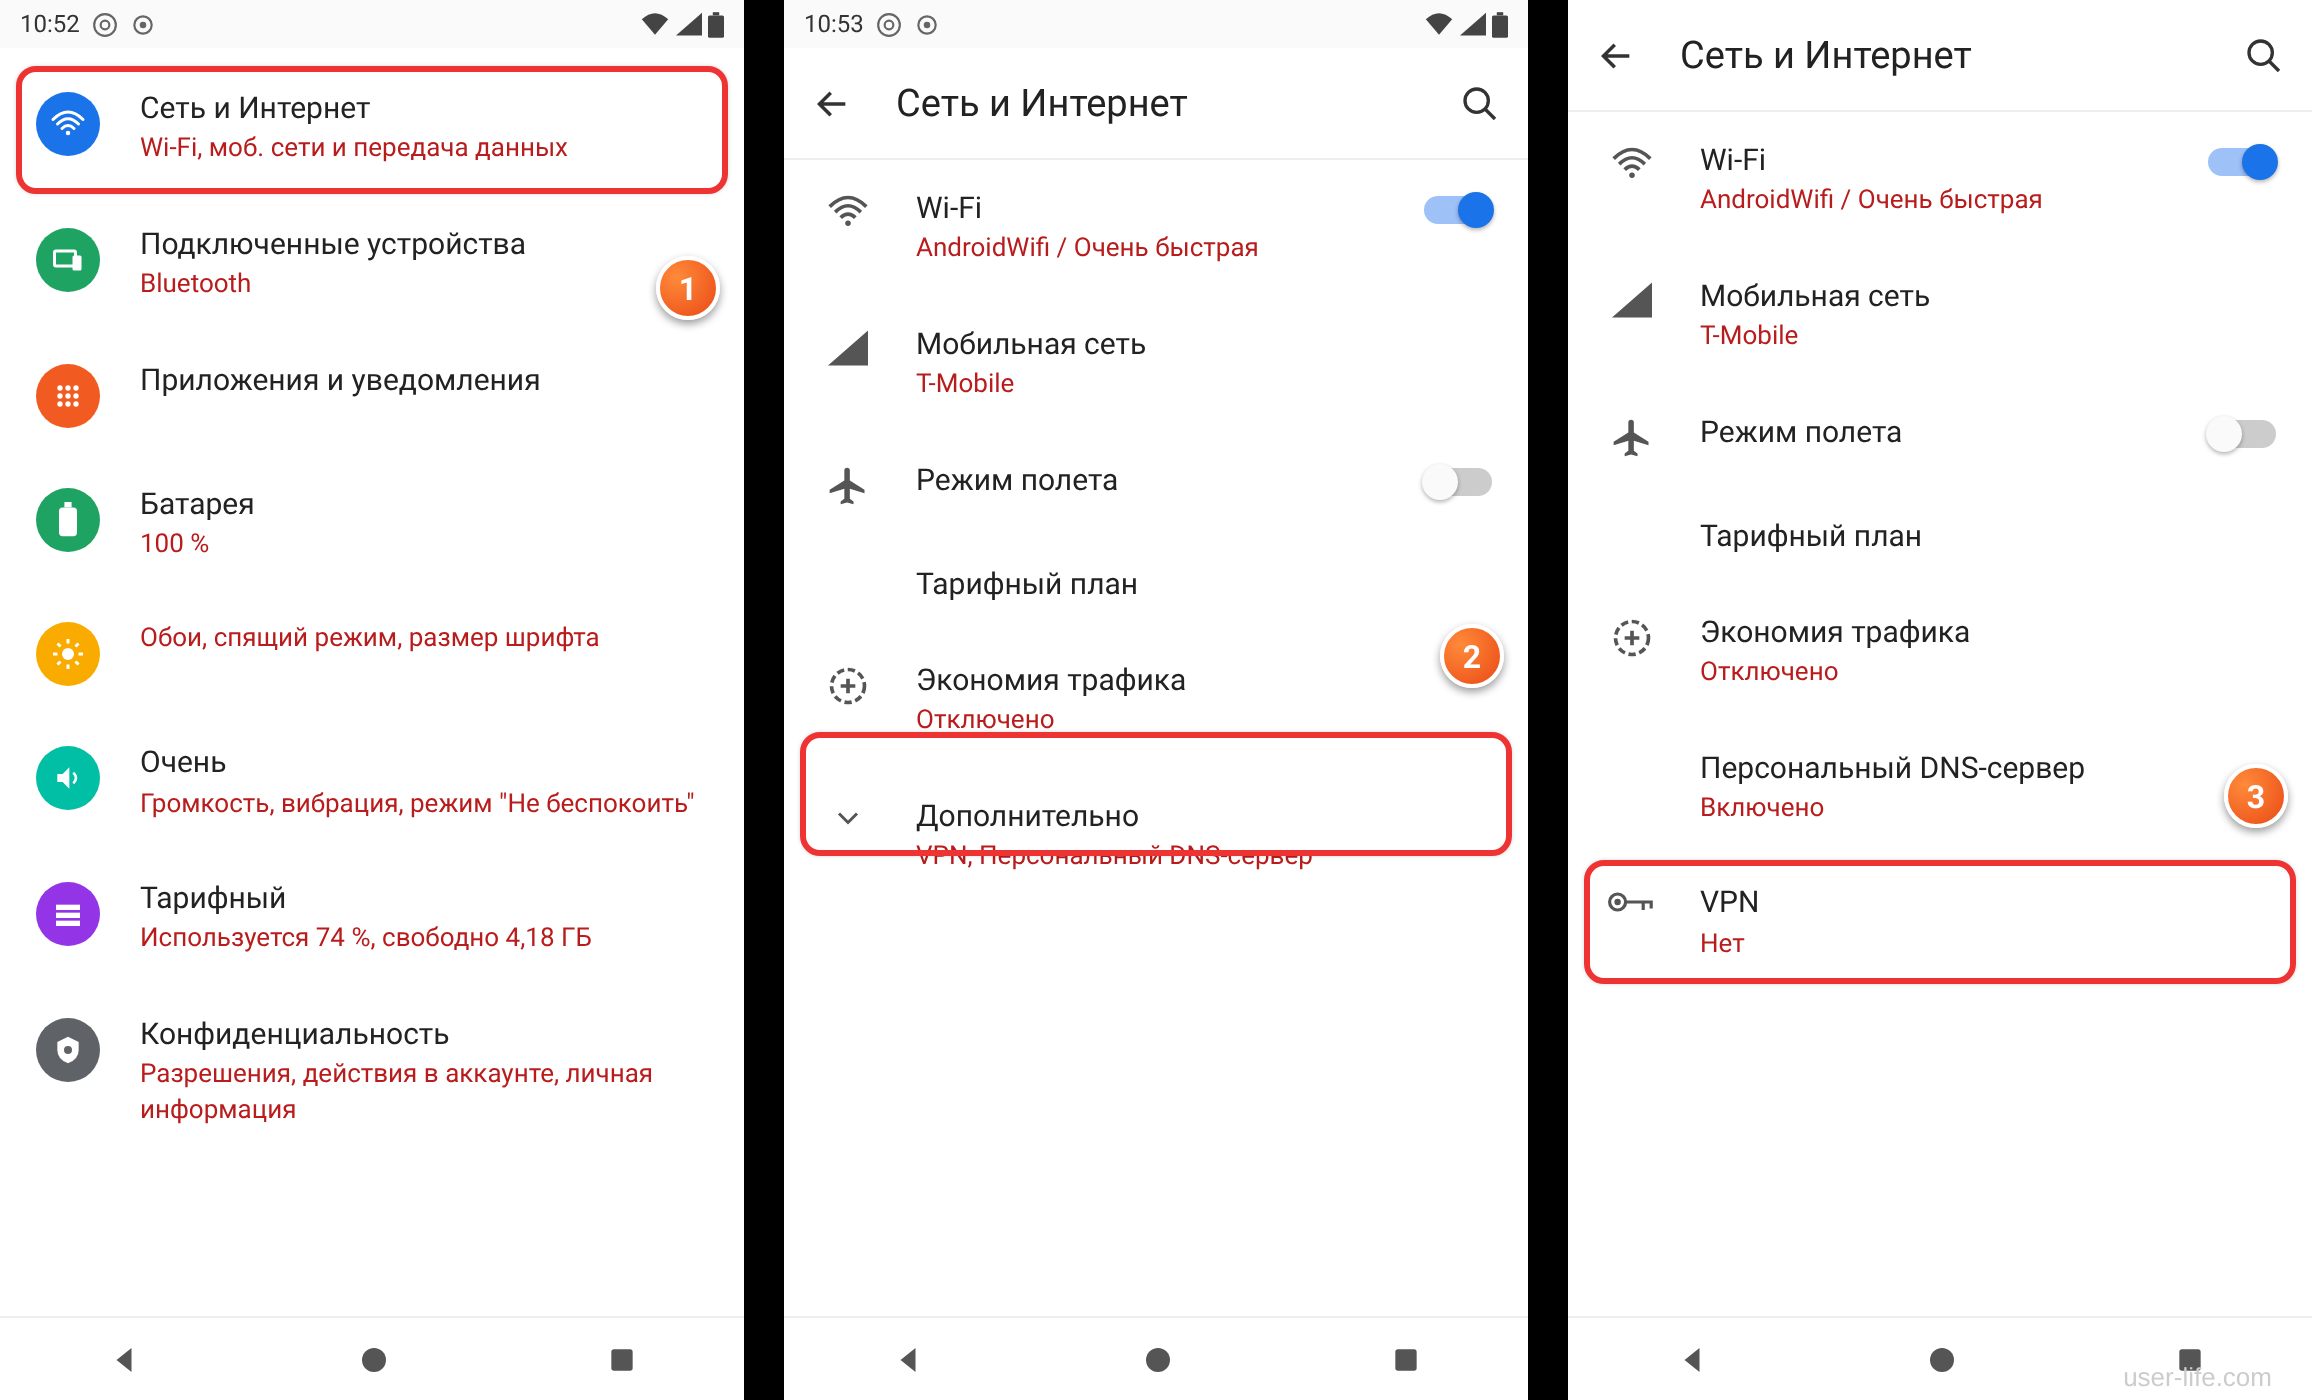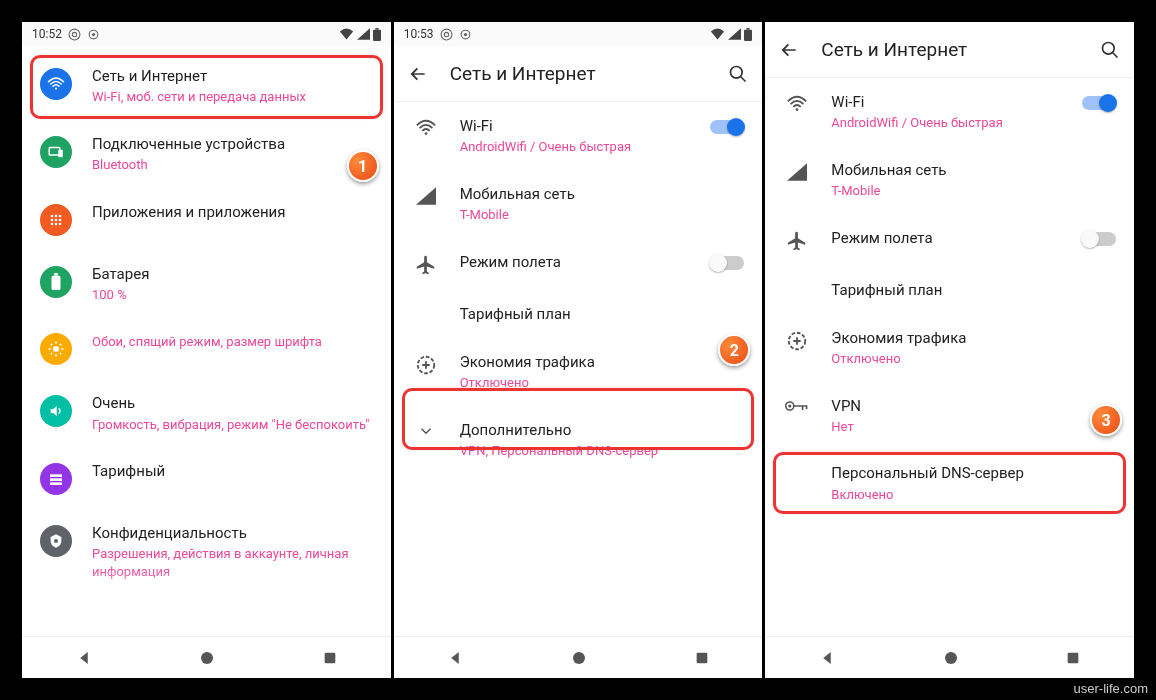--- a/index.html
+++ b/index.html
@@ -1,42 +1,42 @@
 <!DOCTYPE html>
 <html><head>
 <meta charset="utf-8">
 <style>
   * { box-sizing: border-box; margin: 0; padding: 0; }
   body { font-family: -apple-system, Roboto, Arial, sans-serif; background: #000; width: 1156px; height: 700px; overflow: hidden; position: relative; }
-  .container { display: flex; gap: 3px; padding: 22px; background: #000; height: 100%; }
+  .container { display: flex; gap: 20px; background: #000; height: 100%; }
   .phone { flex: 1; background: #fff; display: flex; flex-direction: column; position: relative; overflow: hidden; }
   .statusbar { height: 24px; display: flex; align-items: center; justify-content: space-between; padding: 0 10px; font-size: 12px; color: #333; background: #fafafa; }
   .status-left { display: flex; align-items: center; gap: 6px; }
   .status-right { display: flex; align-items: center; gap: 3px; }
   .status-right svg { display: block; }
   .appbar { height: 56px; display: flex; align-items: center; padding: 0 14px; gap: 22px; border-bottom: 1px solid #eee; }
   .appbar .title { flex: 1; font-size: 19px; color: #222; }
   .content { flex: 1; overflow: hidden; }
   .row { display: flex; padding: 14px 18px; align-items: flex-start; gap: 20px; position: relative; }
   .row .icon-slot { width: 28px; display: flex; justify-content: center; padding-top: 2px; flex-shrink: 0; }
   .row .icon-slot.circle { width: 32px; }
   .row .texts { flex: 1; min-width: 0; }
   .row .title-t { font-size: 15px; color: #222; line-height: 1.35; }
-  .row .sub { font-size: 13px; color: #ec4899; line-height: 1.35; margin-top: 2px; }
+  .row .sub { font-size: 13px; color: #b91c1c; line-height: 1.35; margin-top: 2px; }
   .icon-circle { width: 32px; height: 32px; border-radius: 50%; display: flex; align-items: center; justify-content: center; }
   .switch { width: 34px; height: 14px; border-radius: 7px; background: #ccc; position: relative; margin-top: 4px; }
   .switch::after { content: ""; position: absolute; width: 18px; height: 18px; border-radius: 50%; background: #fafafa; top: -2px; left: -1px; box-shadow: 0 1px 2px rgba(0,0,0,.3); }
   .switch.on { background: #9ec1f7; }
   .switch.on::after { background: #1a73e8; left: auto; right: -1px; }
   .navbar { height: 42px; border-top: 1px solid #eee; display: flex; align-items: center; justify-content: space-around; }
   .highlight { position: absolute; border: 3px solid #e33; border-radius: 10px; pointer-events: none; box-shadow: 0 0 2px rgba(0,0,0,.15); }
   .badge { position: absolute; width: 32px; height: 32px; border-radius: 50%; background: radial-gradient(circle at 30% 30%, #ff8a3a, #e94a15); border: 2px solid #fff; box-shadow: 0 2px 4px rgba(0,0,0,.4); display: flex; align-items: center; justify-content: center; color: #fff; font-weight: bold; font-size: 16px; z-index: 5; }
   .faded { opacity: .45; }
   .fade-overlay { position: absolute; left: 0; right: 0; bottom: 42px; height: 70px; background: linear-gradient(rgba(255,255,255,0), #fff 70%); pointer-events: none; }
-  .watermark { position: absolute; right: 8px; bottom: 4px; color: #ccc; font-size: 13px; font-family: sans-serif; margin-left: 24px; }
+  .watermark { position: absolute; right: 20px; bottom: 4px; color: #ccc; font-size: 13px; font-family: sans-serif; margin-left: 24px; }
 </style>
 </head>
 <body>
 
 <div class="container">
 
   <div class="phone">
     <div class="statusbar">
       <div class="status-left">
         <span>10:52</span>
@@ -101,21 +101,21 @@
                 <circle cx="6" cy="12" r="2" fill="#fff"></circle>
                 <circle cx="12" cy="12" r="2" fill="#fff"></circle>
                 <circle cx="18" cy="12" r="2" fill="#fff"></circle>
                 <circle cx="6" cy="18" r="2" fill="#fff"></circle>
                 <circle cx="12" cy="18" r="2" fill="#fff"></circle>
                 <circle cx="18" cy="18" r="2" fill="#fff"></circle>
               </svg>
             </div>
           </div>
         <div class="texts">
-            <div class="title-t">Приложения и приложения</div>
+            <div class="title-t">Приложения и уведомления</div>
           </div>
       </div>
       <div class="row">
         <div class="icon-slot circle">
             <div class="icon-circle" style="background:#1ea362;">
               <svg width="14" height="18" viewBox="0 0 12 20">
                 <rect x="1" y="3" width="10" height="16" rx="2" fill="#fff"></rect>
                 <rect x="4" y="0" width="4" height="3" fill="#fff"></rect>
               </svg>
             </div>
@@ -166,20 +166,21 @@
             <div class="icon-circle" style="background:#9334e6;">
               <svg width="16" height="16" viewBox="0 0 24 24">
                 <rect x="3" y="5" width="18" height="4" fill="#fff"></rect>
                 <rect x="3" y="11" width="18" height="4" fill="#fff"></rect>
                 <rect x="3" y="17" width="18" height="4" fill="#fff"></rect>
               </svg>
             </div>
           </div>
         <div class="texts">
             <div class="title-t">Тарифный</div>
+            <div class="sub">Используется 74 %, свободно 4,18 ГБ</div>
           </div>
       </div>
       <div class="row">
         <div class="icon-slot circle">
             <div class="icon-circle" style="background:#5f6368;">
               <svg width="16" height="16" viewBox="0 0 24 24">
                 <path d="M12 2 L20 6 V12 Q20 19 12 22 Q4 19 4 12 V6 Z" fill="#fff"></path>
                 <circle cx="12" cy="12" r="3" fill="#5f6368"></circle>
               </svg>
             </div>
@@ -390,39 +391,39 @@
               <circle cx="12" cy="12" r="9" fill="none" stroke="#555" stroke-width="2" stroke-dasharray="4 2"></circle>
               <path d="M12 8v8 M8 12h8" stroke="#555" stroke-width="2"></path>
             </svg>
           </div>
         <div class="texts">
             <div class="title-t">Экономия трафика</div>
             <div class="sub">Отключено</div>
           </div>
       </div>
       <div class="row">
+        <div class="icon-slot"></div>
+        <div class="texts">
+            <div class="title-t">Персональный DNS-сервер</div>
+            <div class="sub">Включено</div>
+          </div>
+      </div>
+      <div class="row">
         <div class="icon-slot">
             <svg width="24" height="16" viewBox="0 0 30 16">
               <circle cx="6" cy="8" r="5" fill="none" stroke="#555" stroke-width="2"></circle>
               <circle cx="6" cy="8" r="2" fill="#555"></circle>
               <path d="M11 8 H28 M22 8 V13 M27 8 V12" stroke="#555" stroke-width="2"></path>
             </svg>
           </div>
         <div class="texts">
             <div class="title-t">VPN</div>
             <div class="sub">Нет</div>
           </div>
       </div>
-      <div class="row">
-        <div class="icon-slot"></div>
-        <div class="texts">
-            <div class="title-t">Персональный DNS-сервер</div>
-            <div class="sub">Включено</div>
-          </div>
-      </div>
     </div>
     <div class="navbar">
       <svg width="18" height="18" viewBox="0 0 24 24">
           <path d="M17 4 L7 12 L17 20 Z" fill="#555"></path>
         </svg>
       <svg width="18" height="18" viewBox="0 0 24 24">
           <circle cx="12" cy="12" r="8" fill="#555"></circle>
         </svg>
       <svg width="16" height="16" viewBox="0 0 24 24">
           <rect x="4" y="4" width="16" height="16" rx="2" fill="#555"></rect>

